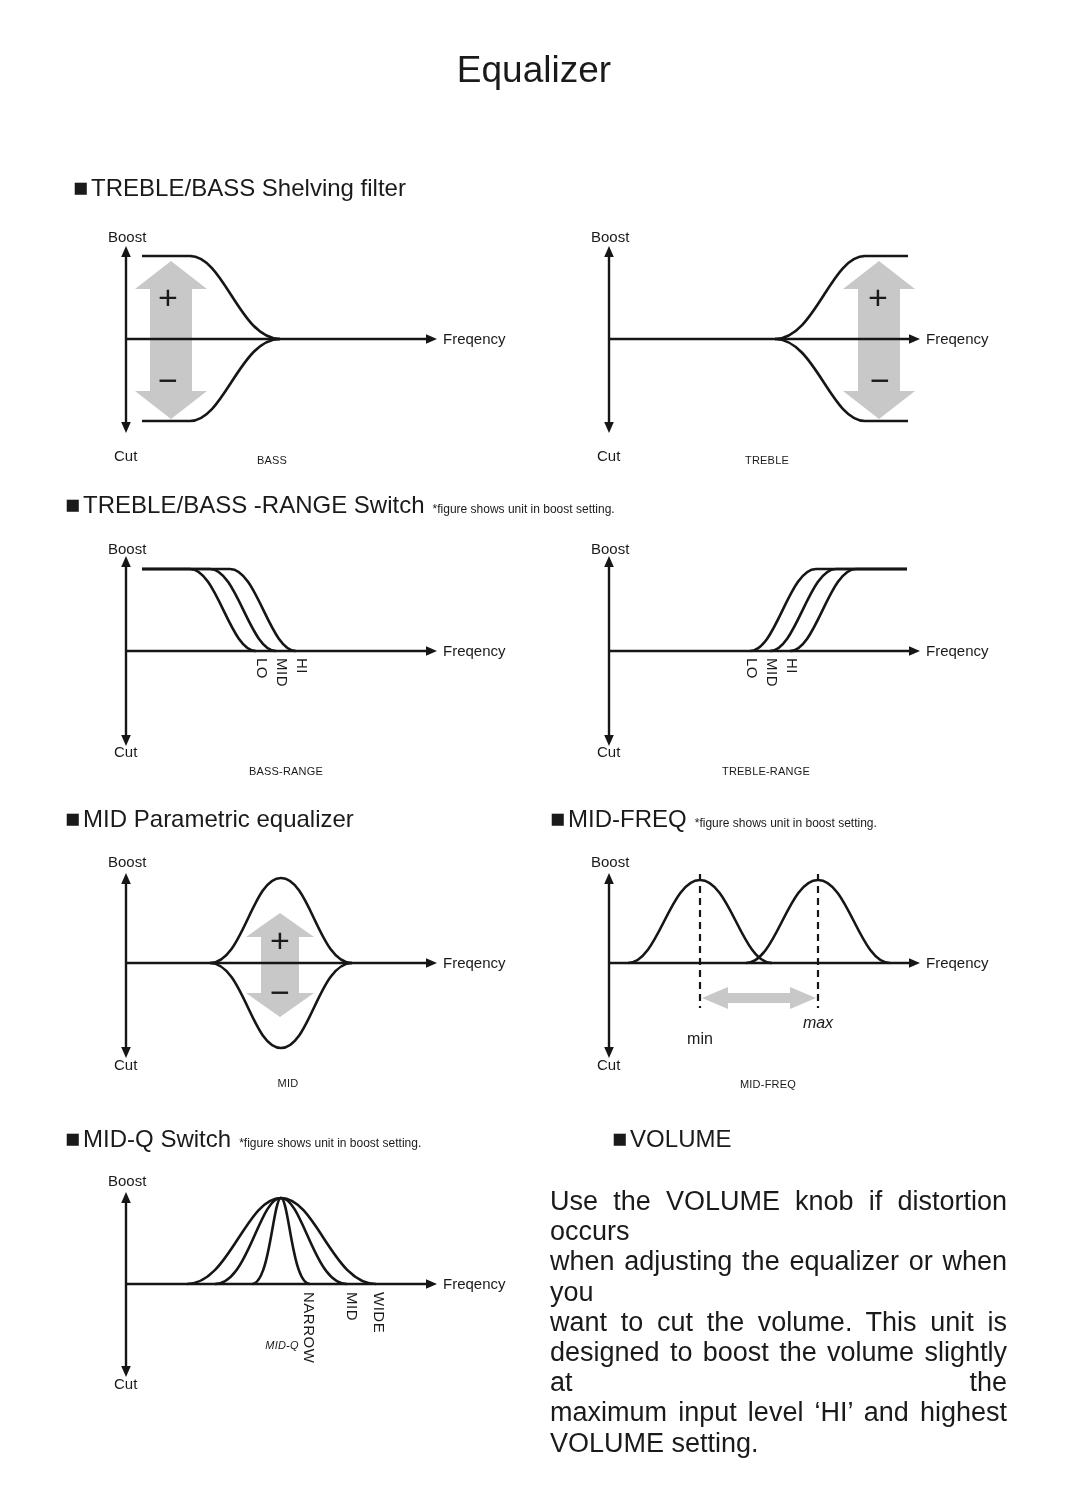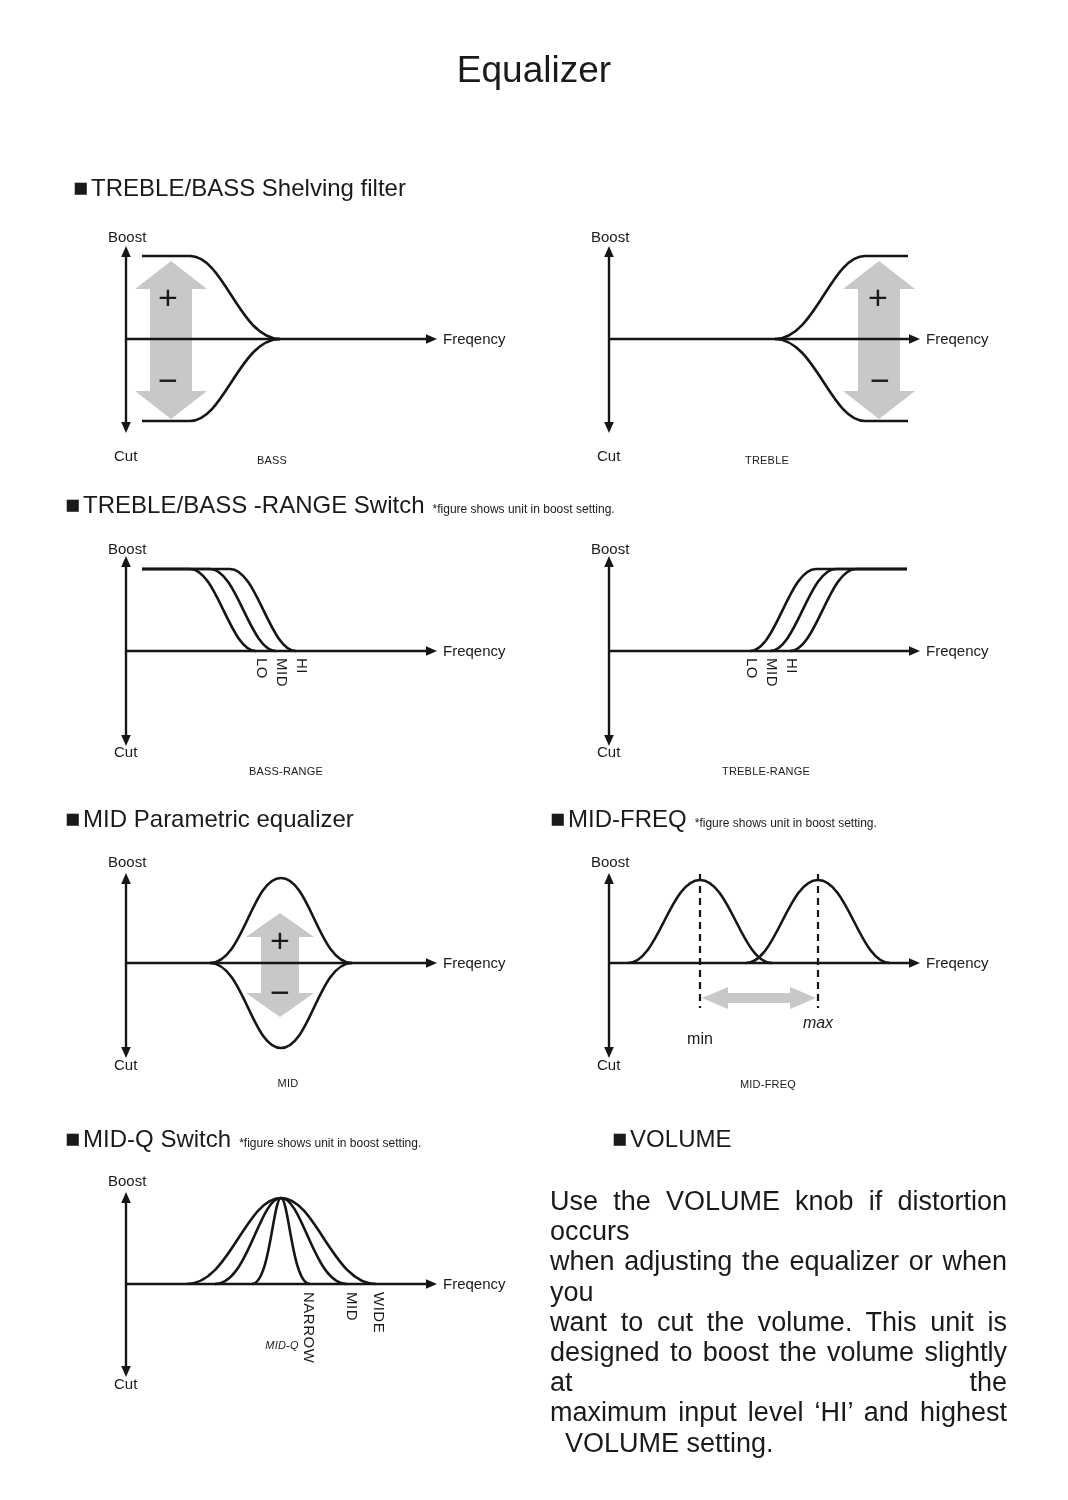--- a/index.html
+++ b/index.html
@@ -14,21 +14,21 @@
   .cap{position:absolute;font-size:11px;line-height:16px;width:200px;
        text-align:center;letter-spacing:.2px;}
   .vlbl{position:absolute;font-size:15px;line-height:15px;white-space:nowrap;
         letter-spacing:.5px;transform-origin:0 0;transform:rotate(90deg);}
   .sign{position:absolute;width:32px;height:32px;text-align:center;
         font-size:34px;line-height:32px;}
   .minmax{position:absolute;font-size:16px;line-height:17px;width:100px;text-align:center;}
   .volume-text{position:absolute;left:550px;top:1186px;width:457px;
                font-size:27px;line-height:30.2px;}
   .jline{display:block;text-align:justify;text-align-last:justify;-moz-text-align-last:justify;}
-  .jline-last{display:block;text-align:left;margin-left:15px;}
+  .jline-last{display:block;text-align:left;}
   svg.diagram{position:absolute;overflow:visible;}
   .axis{stroke:#161616;stroke-width:2.4;fill:none;}
   .curve{stroke:#161616;stroke-width:2.6;fill:none;}
   .head{fill:#161616;stroke:none;}
   .gray{fill:#c8c8c8;stroke:none;}
   .dash{stroke:#161616;stroke-width:2.2;fill:none;stroke-dasharray:7 5;}
 </style>
 </head>
 <body>
 

